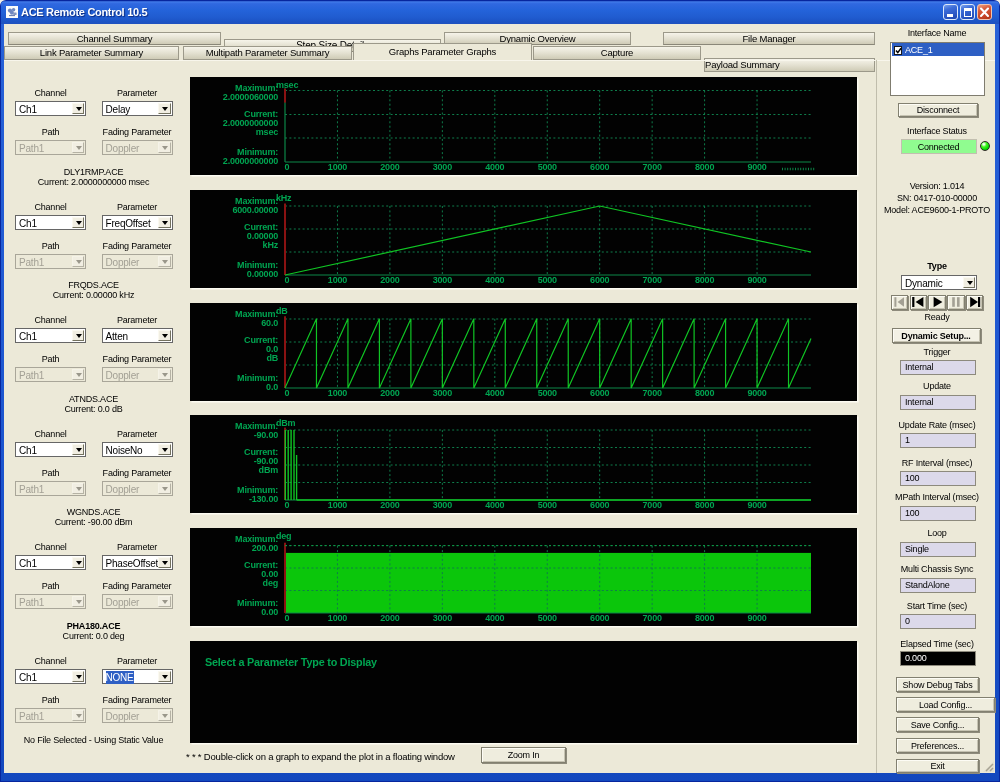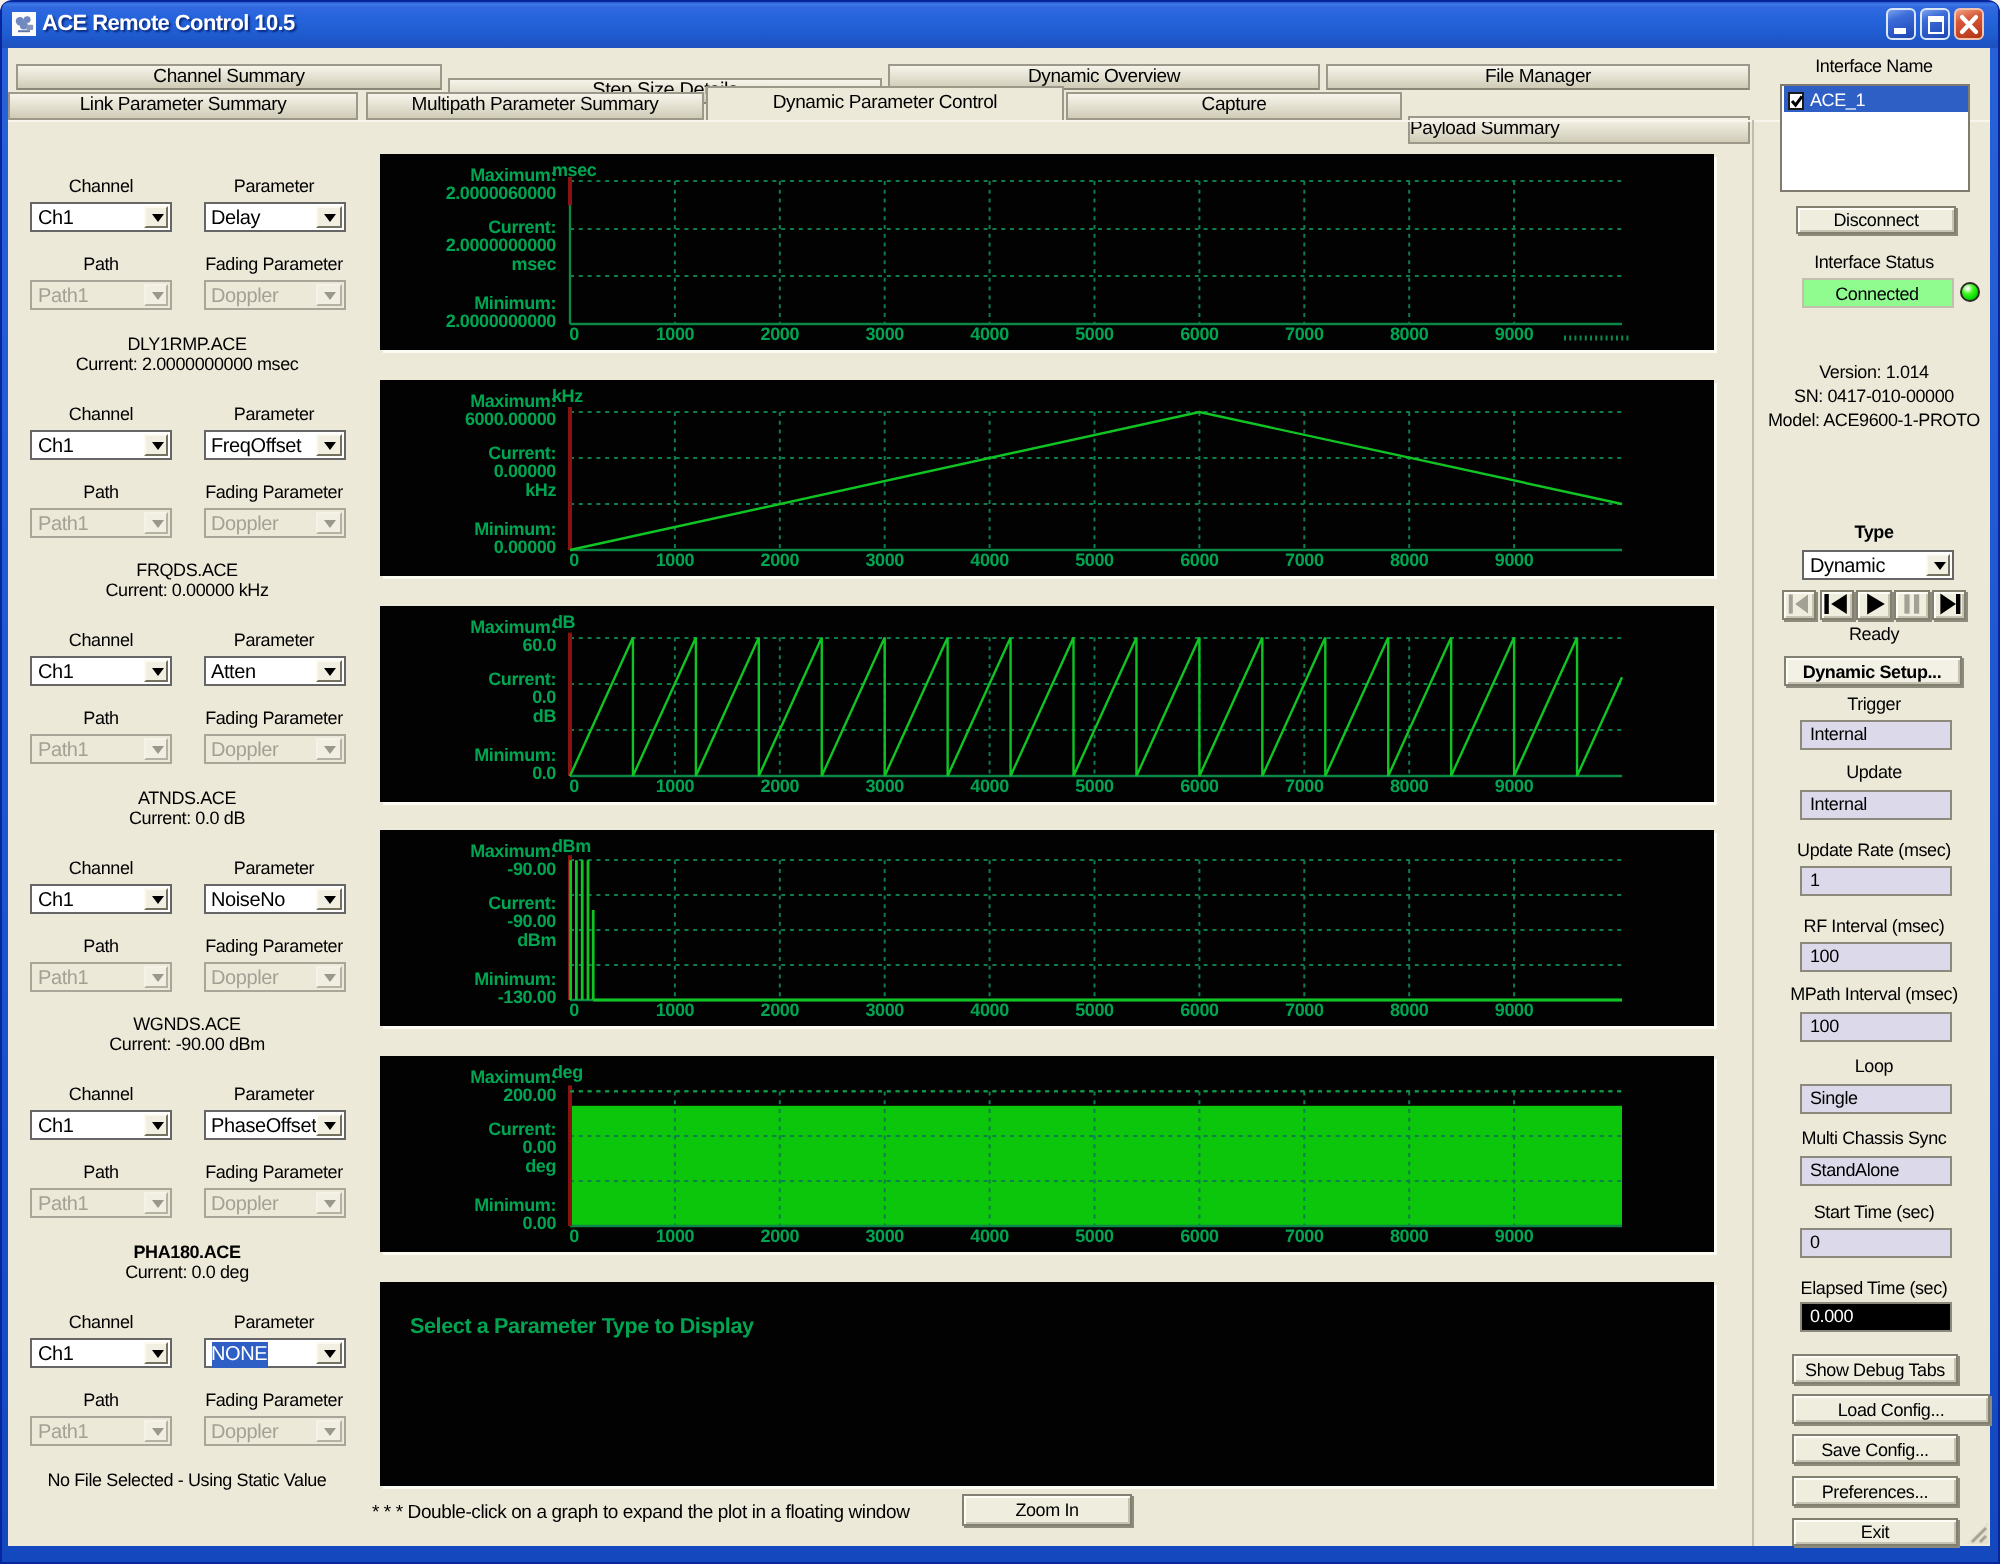--- a/index.html
+++ b/index.html
@@ -49,28 +49,28 @@
 <div class="abs" style="left:963.5px;top:7.5px;width:8.5px;height:9px;border:1.5px solid #fff;border-top-width:3px;"></div>
 <div class="abs" style="left:977px;top:4px;width:15px;height:16px;border-radius:3px;border:1px solid #F2C4B0;background:linear-gradient(160deg,#F0A080 0%,#D75838 35%,#C64426 70%,#AE3415 100%);"></div>
 <svg class="abs" style="left:977px;top:4px;" width="15" height="16">
     <path d="M4 4.5 L11 12 M11 4.5 L4 12" stroke="#FFFFFF" stroke-width="2.1" stroke-linecap="round"></path>
   </svg>
 
 <div class="abs" style="left:4px;top:24px;width:991px;height:749px;background:#ECE9D8;"></div>
 
 <div class="abs" style="left:8px;top:31.5px;width:213px;height:13px;background:linear-gradient(180deg,#F6F4EA 0%,#E2DFCF 55%,#CFCBB6 100%);border:1px solid #9C998A;border-bottom-color:#8A8778;font-size:9.5px;text-align:center;line-height:12px;letter-spacing:-0.2px;">Channel Summary</div>
 <div class="abs" style="left:224px;top:39px;width:217px;height:13px;background:linear-gradient(180deg,#F6F4EA 0%,#E2DFCF 55%,#CFCBB6 100%);border:1px solid #9C998A;border-bottom-color:#8A8778;font-size:10px;text-align:center;line-height:12px;letter-spacing:-0.2px;">Step Size Details</div>
-<div class="abs" style="left:444px;top:31.5px;width:216px;height:13px;background:linear-gradient(180deg,#F6F4EA 0%,#E2DFCF 55%,#CFCBB6 100%);border:1px solid #9C998A;border-bottom-color:#8A8778;font-size:9.5px;text-align:center;line-height:12px;letter-spacing:-0.2px;">Dynamic Overview</div>
+<div class="abs" style="left:444px;top:31.5px;width:187px;height:13px;background:linear-gradient(180deg,#F6F4EA 0%,#E2DFCF 55%,#CFCBB6 100%);border:1px solid #9C998A;border-bottom-color:#8A8778;font-size:9.5px;text-align:center;line-height:12px;letter-spacing:-0.2px;">Dynamic Overview</div>
 <div class="abs" style="left:663px;top:31.5px;width:212px;height:13px;background:linear-gradient(180deg,#F6F4EA 0%,#E2DFCF 55%,#CFCBB6 100%);border:1px solid #9C998A;border-bottom-color:#8A8778;font-size:9.5px;text-align:center;line-height:12px;letter-spacing:-0.2px;">File Manager</div>
 <div class="abs" style="left:4px;top:45.5px;width:175px;height:14px;background:linear-gradient(180deg,#F6F4EA 0%,#E2DFCF 55%,#CFCBB6 100%);border:1px solid #9C998A;font-size:9.5px;text-align:center;line-height:12px;letter-spacing:-0.2px;">Link Parameter Summary</div>
 <div class="abs" style="left:183px;top:45.5px;width:169px;height:14px;background:linear-gradient(180deg,#F6F4EA 0%,#E2DFCF 55%,#CFCBB6 100%);border:1px solid #9C998A;font-size:9.5px;text-align:center;line-height:12px;letter-spacing:-0.2px;">Multipath Parameter Summary</div>
 <div class="abs" style="left:533px;top:45.5px;width:168px;height:14px;background:linear-gradient(180deg,#F6F4EA 0%,#E2DFCF 55%,#CFCBB6 100%);border:1px solid #9C998A;font-size:9.5px;text-align:center;line-height:12px;letter-spacing:-0.2px;">Capture</div>
 <div class="abs" style="left:704px;top:58px;width:171px;height:14px;background:linear-gradient(180deg,#F6F4EA 0%,#E2DFCF 55%,#CFCBB6 100%);border:1px solid #9C998A;font-size:9.5px;line-height:12px;letter-spacing:-0.2px;">Payload Summary</div>
 <div class="abs" style="left:4px;top:59.5px;width:991px;height:1px;background:#F8F6EC;"></div>
-<div class="abs" style="left:353px;top:43px;width:179px;height:17px;background:#ECE9D8;border:1px solid #9C998A;border-bottom:none;font-size:9.5px;text-align:center;line-height:15px;letter-spacing:-0.2px;">Dynamic Parameter Control</div>
+<div class="abs" style="left:353px;top:43px;width:179px;height:17px;background:#ECE9D8;border:1px solid #9C998A;border-bottom:none;font-size:9.5px;text-align:center;line-height:15px;letter-spacing:-0.2px;">Graphs Parameter Graphs</div>
 <div class="abs" style="left:876px;top:60px;width:1px;height:713px;background:#C0BDAC;"></div>
 
 <div class="lbl" style="left:15px;top:88px;width:71px;">Channel</div>
 <div class="lbl" style="left:101px;top:88px;width:72px;">Parameter</div>
 <div class="dd" style="left:15px;top:101px;width:71px;">
     <span class="txt">Ch1</span>
     <span class="ab"></span>
     <span class="ar"></span>
   </div>
 <div class="dd" style="left:101.5px;top:101px;width:71px;">

